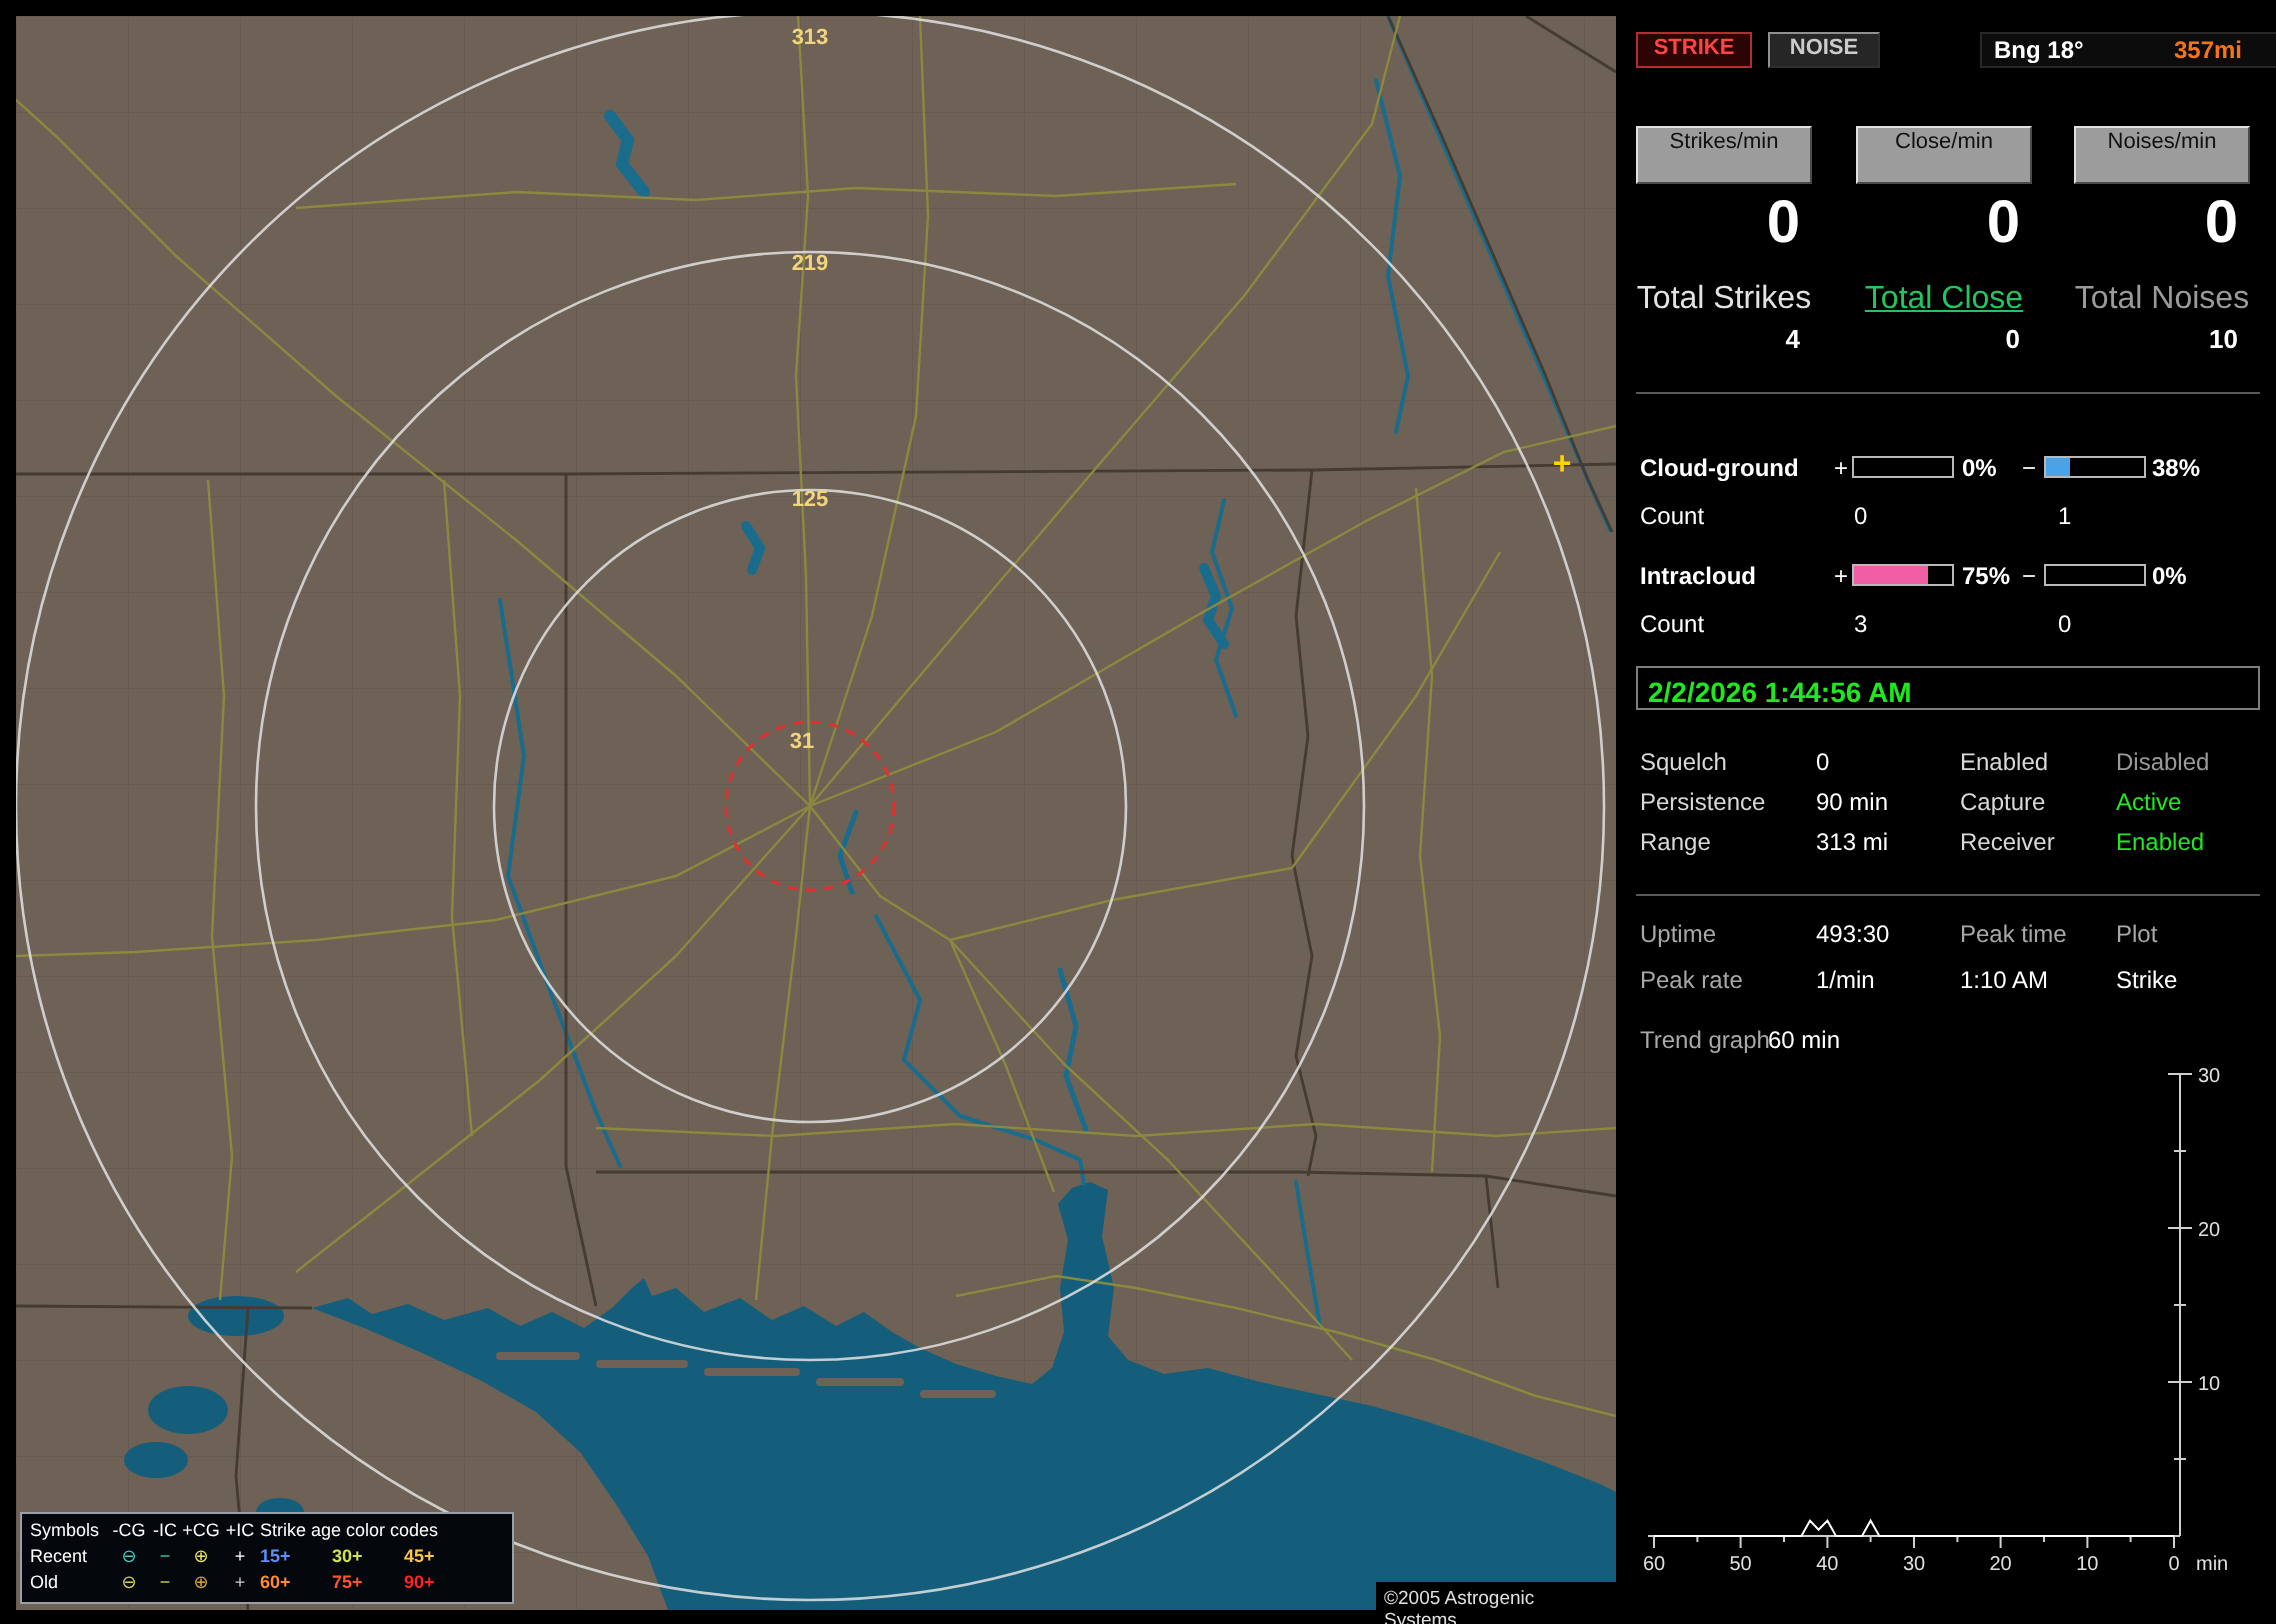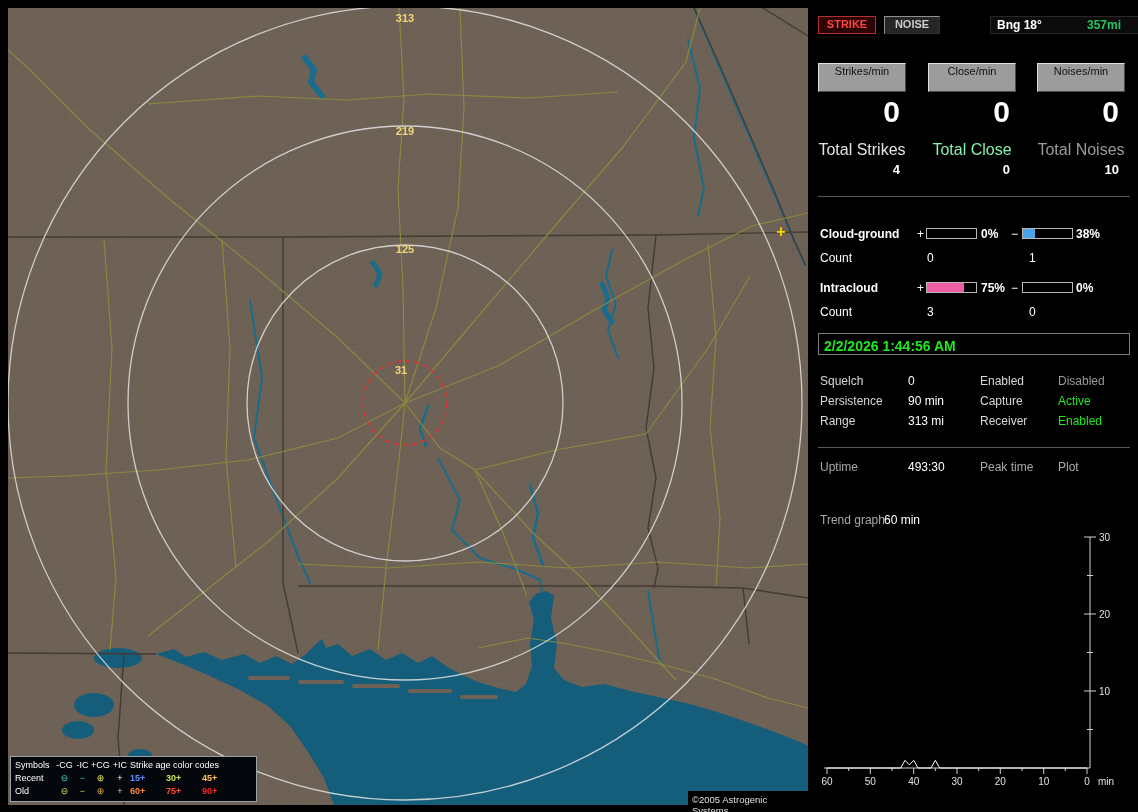--- a/index.html
+++ b/index.html
@@ -28,21 +28,21 @@
   
   #panel{left:818px;top:0;width:320px;height:812px;font-size:12px}
   .btn{box-sizing:border-box;font-weight:bold;font-size:11px;text-align:center;
        line-height:15px;height:18px;cursor:default}
   #btn-strike{left:0;top:16px;width:58px;background:#2c0404;color:#ff4444;border:1px solid #b03030}
   #btn-noise{left:66px;top:16px;width:56px;background:#262626;color:#cccccc;
              border:1px solid;border-color:#909090 #303030 #303030 #909090}
   #bng-box{left:172px;top:16px;width:152px;height:18px;background:#0c0c0c;
            border:1px solid #282828;box-sizing:border-box;font-weight:bold;line-height:16px}
   #bng-box .lbl{margin-left:6px}
-  #bng-box .val{float:right;margin-right:20px;color:#22c55e}
+  #bng-box .val{float:right;margin-right:20px;color:#f97316}
 
   .rate-col{top:63px;width:88px}
   .rate-header{background:#9c9c9c;color:#101010;border:1px solid;
                border-color:#e0e0e0 #4a4a4a #4a4a4a #e0e0e0;height:29px;line-height:14px;
                text-align:center;font-size:11px;box-sizing:border-box}
   .rate-value{font-size:30px;font-weight:bold;text-align:right;padding-right:6px;margin-top:3px}
   .total-label{text-align:center;margin-top:12px;font-size:16px}
   .total-value{font-weight:bold;text-align:right;padding-right:6px;margin-top:3px;font-size:13px}
 
   .hr{height:1px;background:#5a5a5a;width:312px;left:0}
@@ -220,21 +220,21 @@
 
   <div class="abs rate-col" style="left:0">
     <div class="rate-header">Strikes/min</div>
     <div class="rate-value">0</div>
     <div class="total-label" style="color: rgb(226, 226, 226);">Total Strikes</div>
     <div class="total-value">4</div>
   </div>
   <div class="abs rate-col" style="left:110px">
     <div class="rate-header">Close/min</div>
     <div class="rate-value">0</div>
-    <div class="total-label" style="color: #86efac;">Total Close</div>
+    <div class="total-label" style="color: #22c55e; text-decoration: underline;">Total Close</div>
     <div class="total-value">0</div>
   </div>
   <div class="abs rate-col" style="left:219px">
     <div class="rate-header">Noises/min</div>
     <div class="rate-value">0</div>
     <div class="total-label" style="color: rgb(154, 154, 154);">Total Noises</div>
     <div class="total-value">10</div>
   </div>
 
   <div id="hr1" class="abs hr"></div>
@@ -299,20 +299,26 @@
     <span class="abs col4" style="color: rgb(31, 232, 31);">Enabled</span>
   </div>
 
   <div id="hr2" class="abs hr"></div>
 
   <div class="abs info-row" style="top:460px">
     <span class="abs col1 lab2">Uptime</span>
     <span class="abs col2">493:30</span>
     <span class="abs col3 lab2">Peak time</span>
     <span class="abs col4 lab2">Plot</span>
+  </div>
+  <div class="abs info-row" style="top:483px">
+    <span class="abs col1 lab2">Peak rate</span>
+    <span class="abs col2">1/min</span>
+    <span class="abs col3">1:10 AM</span>
+    <span class="abs col4">Strike</span>
   </div>
   <div class="abs info-row" style="top:513px">
     <span class="abs col1 lab2">Trend graph</span>
     <span class="abs colv">60 min</span>
   </div>
 
   <div id="trend-wrap" class="abs">
     <svg width="310" height="267" viewBox="0 0 310 267">
       <line class="axis" x1="272" y1="7" x2="272" y2="238"></line>
       <line class="axis" x1="6" y1="238" x2="272" y2="238"></line>

